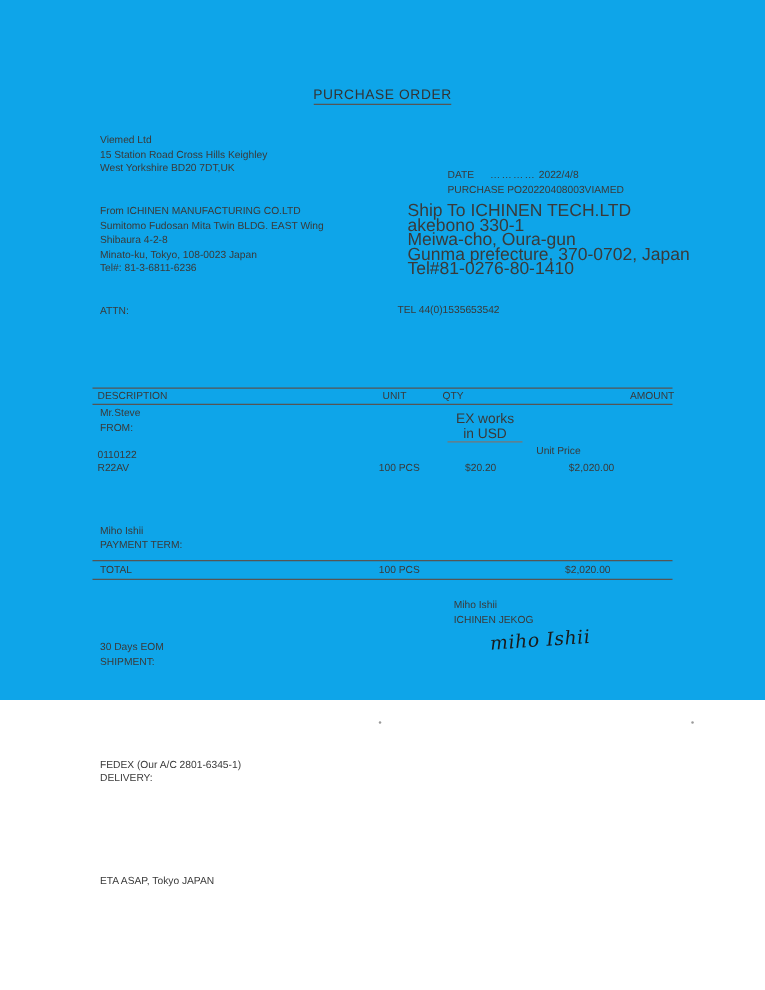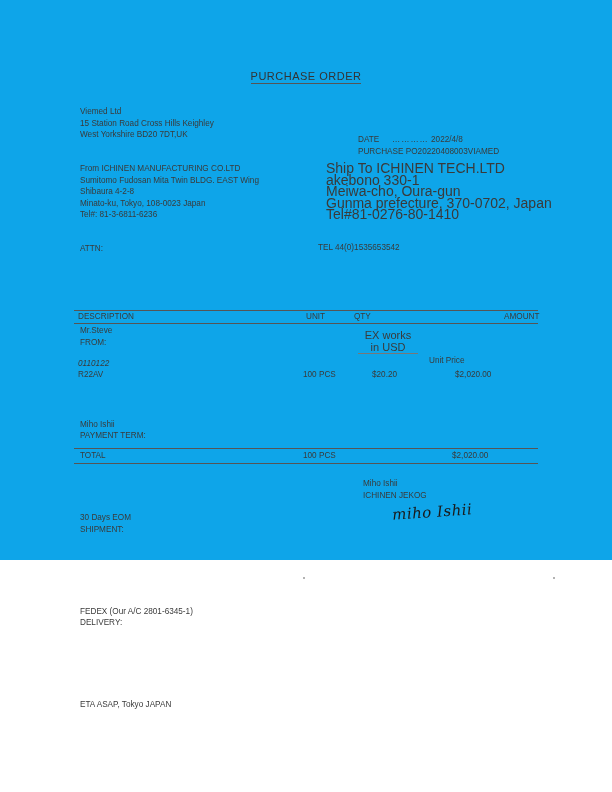--- a/index.html
+++ b/index.html
@@ -153,21 +153,20 @@
     width: 60px;
   }
   .terms .u { border-bottom: 1px solid #777; }
 
   .item-code {
     position: absolute;
     left: 78px;
     top: 359px;
     font-size: 8.2px;
     color: #3a3a3a;
-    font-style: italic;
   }
   .item-name {
     position: absolute;
     left: 78px;
     top: 370px;
     font-size: 8.2px;
     color: #3a3a3a;
   }
   .item-qty {
     position: absolute;

